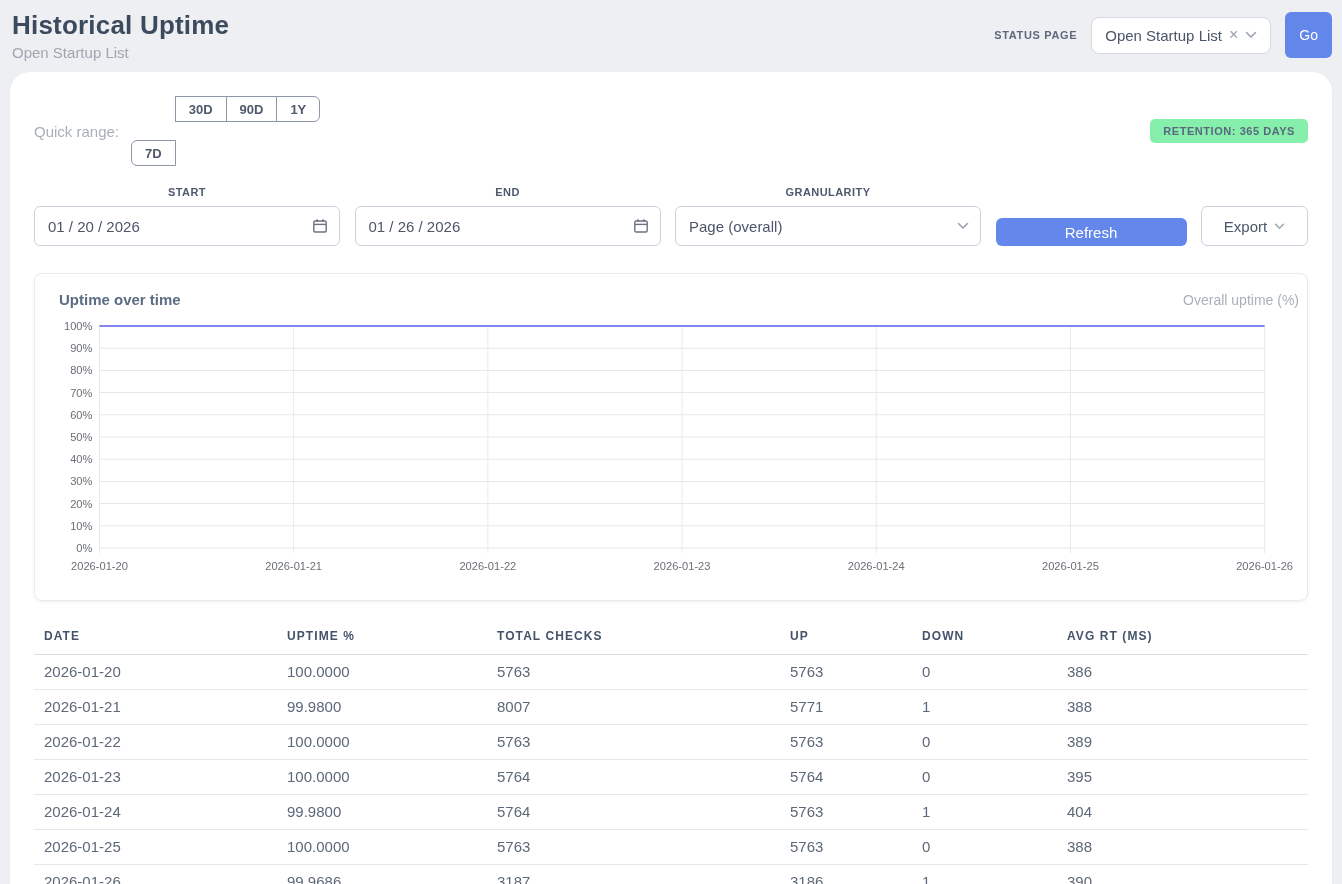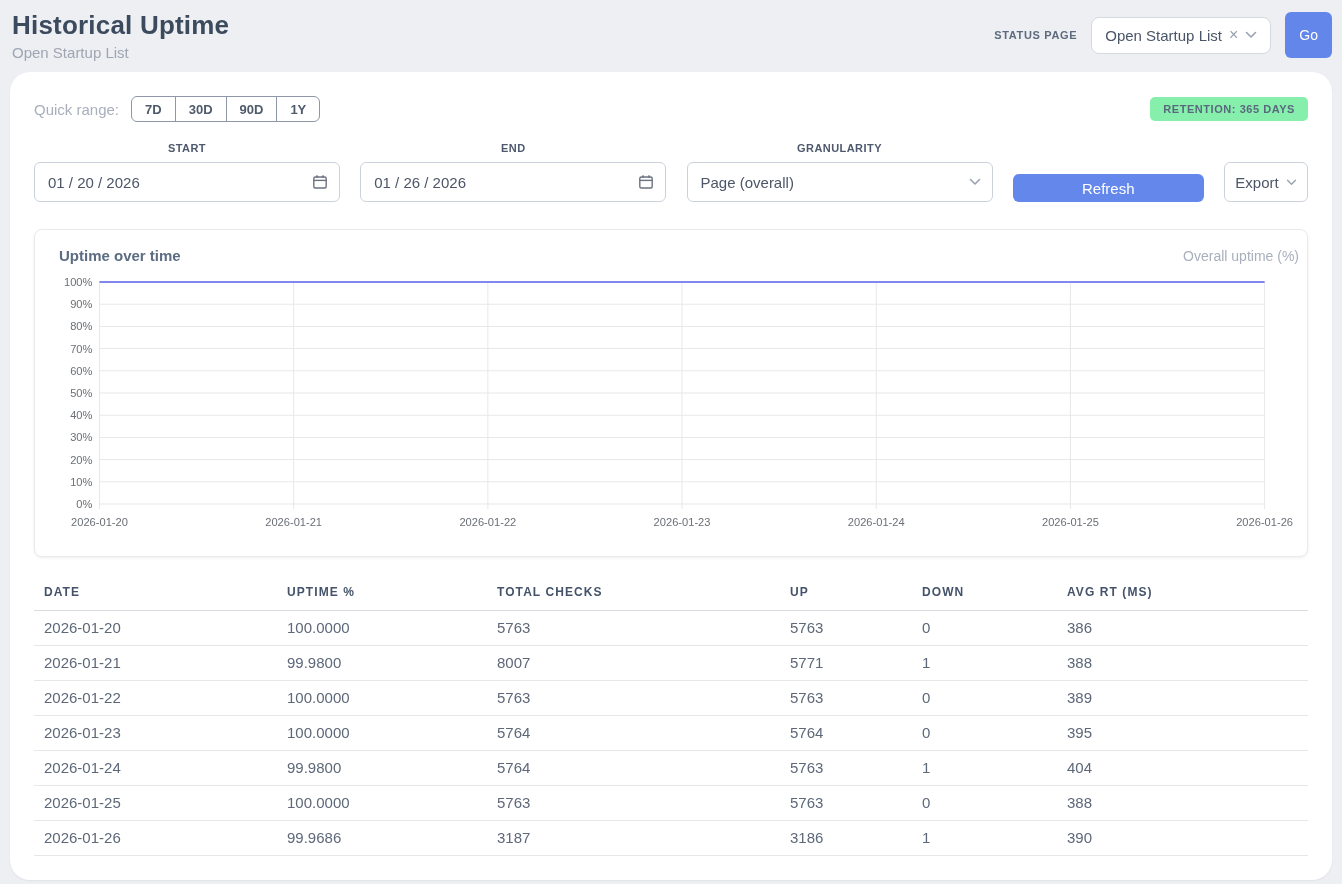--- a/index.html
+++ b/index.html
@@ -40,21 +40,21 @@
 
   .filters-row1 { display: flex; justify-content: space-between; align-items: center; }
   .qr-left { display: flex; align-items: center; gap: 12px; }
   .quick-range-label { font-size: 15px; color: #a8afbb; }
   .qr-group { display: flex; }
   .qr-btn {
     background: #fff; border: 1px solid #8e97a8; color: #4f5a6b;
     font-size: 13px; font-weight: 600; font-family: inherit;
     padding: 5px 13px; margin-left: -1px; cursor: pointer; height: 26px;
   }
-  .qr-btn:first-child { border-radius: 6px 0 0 6px; margin-left: 0; }
+  .qr-btn:first-child { border-radius: 6px 0 0 6px; margin-left: 0; margin-top: 44px; }
   .qr-btn:last-child { border-radius: 0 6px 6px 0; }
   .retention-badge {
     background: #86efac; color: #5a687d; font-size: 11px; font-weight: 700;
     letter-spacing: .05em; border-radius: 5px; padding: 6px 13px;
   }
 
   .filters-row2 { display: flex; justify-content: space-between; align-items: flex-end; margin-top: 20px; }
   .field { display: flex; flex-direction: column; width: 306px; }
   .field-label { font-size: 11px; font-weight: 700; color: #4e596d; letter-spacing: .04em; margin-bottom: 8px; text-align: center; }
   .input-wrap { position: relative; }
@@ -64,21 +64,21 @@
     padding: 0 36px 0 13px;
   }
   .select-box { display: flex; align-items: center; cursor: pointer; }
   .input-icon { position: absolute; right: 12px; top: 50%; transform: translateY(-50%); display: flex; }
   .cal-icon { stroke: #6b7280; fill: none; stroke-width: 1.4; }
   .refresh-btn {
     width: 191px; height: 28px; background: #6387ea; color: #fff; border: none;
     border-radius: 6px; font-size: 15px; font-family: inherit; cursor: pointer;
   }
   .export-btn {
-    width: 84px; height: 40px; background: #fff; border: 1px solid #ccd2db;
+    width: 107px; height: 40px; background: #fff; border: 1px solid #ccd2db;
     border-radius: 6px; font-size: 15px; color: #4c5668; font-family: inherit;
     display: flex; align-items: center; justify-content: center; gap: 7px; cursor: pointer;
   }
 
   
   .chart-card {
     margin-top: 27px; border: 1px solid #e8eaed; border-radius: 8px;
     box-shadow: 0 1px 3px rgba(16,24,40,.07); padding: 17px 8px 12px 24px;
   }
   .chart-head { display: flex; justify-content: space-between; align-items: center; margin-bottom: 8px; }

